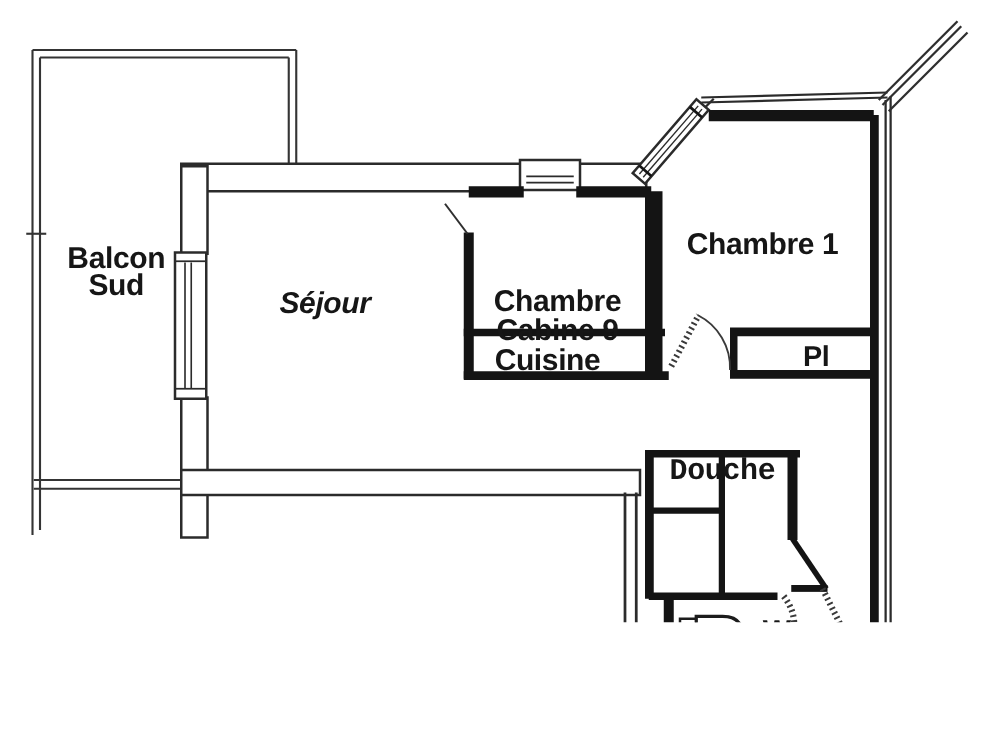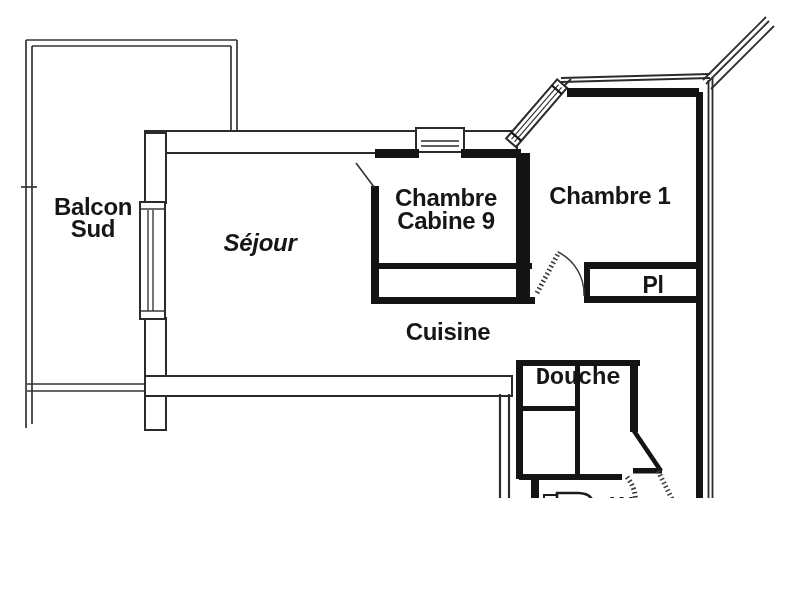--- a/index.html
+++ b/index.html
@@ -7,21 +7,21 @@
     position:relative;width:800px;height:498px;background:#ffffff;
     font-family:"Liberation Sans","DejaVu Sans",sans-serif;overflow:hidden;
   }
   #plan-svg{position:absolute;left:0;top:0;}
   .room-label{
     position:absolute;transform:translate(-50%,-50%);
     font-weight:bold;font-size:24px;line-height:22px;color:#161616;
     text-align:center;white-space:nowrap;letter-spacing:-0.3px;
   }
   .room-label .l2{display:block;}
-  .lbl-chambre-cabine{line-height:23px;}
+  .lbl-chambre-cabine{line-height:23px;margin-top:44px;}
   .lbl-pl{font-size:23px;margin-left:12px;}
 </style>
 </head>
 <body>
 
 <div id="stage">
 
   <svg id="plan-svg" width="800" height="589" viewBox="0 0 800 589">
 
     <g stroke="#343434" stroke-width="1.7" fill="none">
@@ -151,20 +151,20 @@
 
   <div class="room-label" style="left:260px;top:243px;font-style:italic;">Séjour</div>
 
   <div class="room-label lbl-chambre-cabine" style="left:446px;top:209px;">
     <span>Chambre</span>
     <span class="l2">Cabine 9</span>
   </div>
 
   <div class="room-label" style="left:610px;top:196px;">Chambre 1</div>
 
-  <div class="room-label" style="left:448px;top:289px;margin-top:43px;">Cuisine</div>
+  <div class="room-label" style="left:438px;top:289px;">Cuisine</div>
 
   <div class="room-label lbl-pl" style="left:641px;top:285px;">Pl</div>
 
   <div class="room-label" style="left:578px;top:378px;font-family:Liberation Mono, monospace;">Douche</div>
 
   <div class="room-label" style="left:628px;top:506px;">Wc</div>
 </div>
 
 </body></html>

